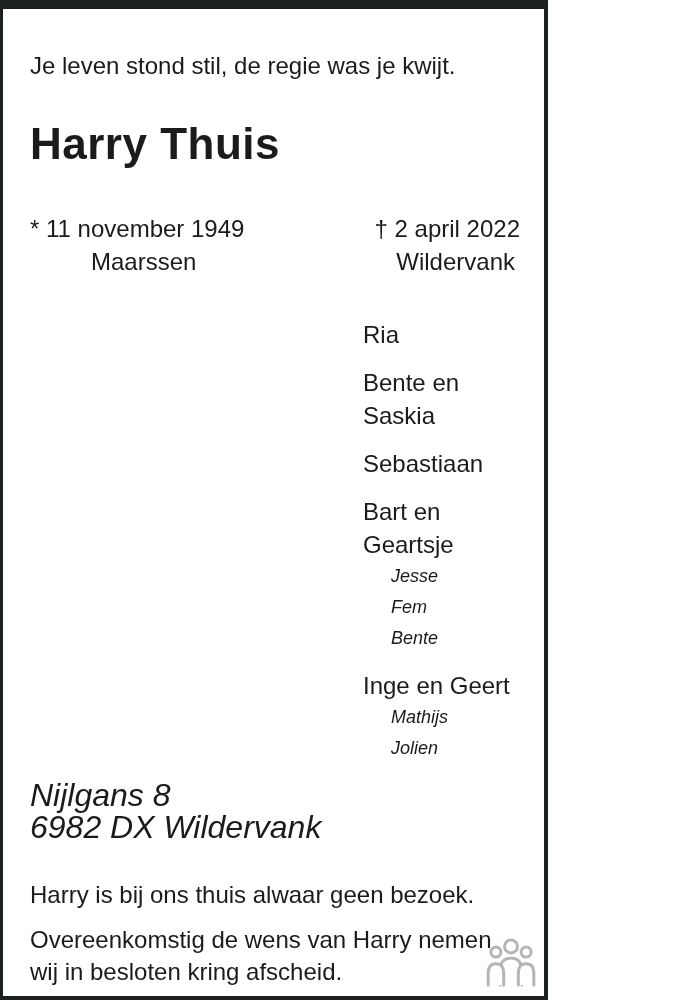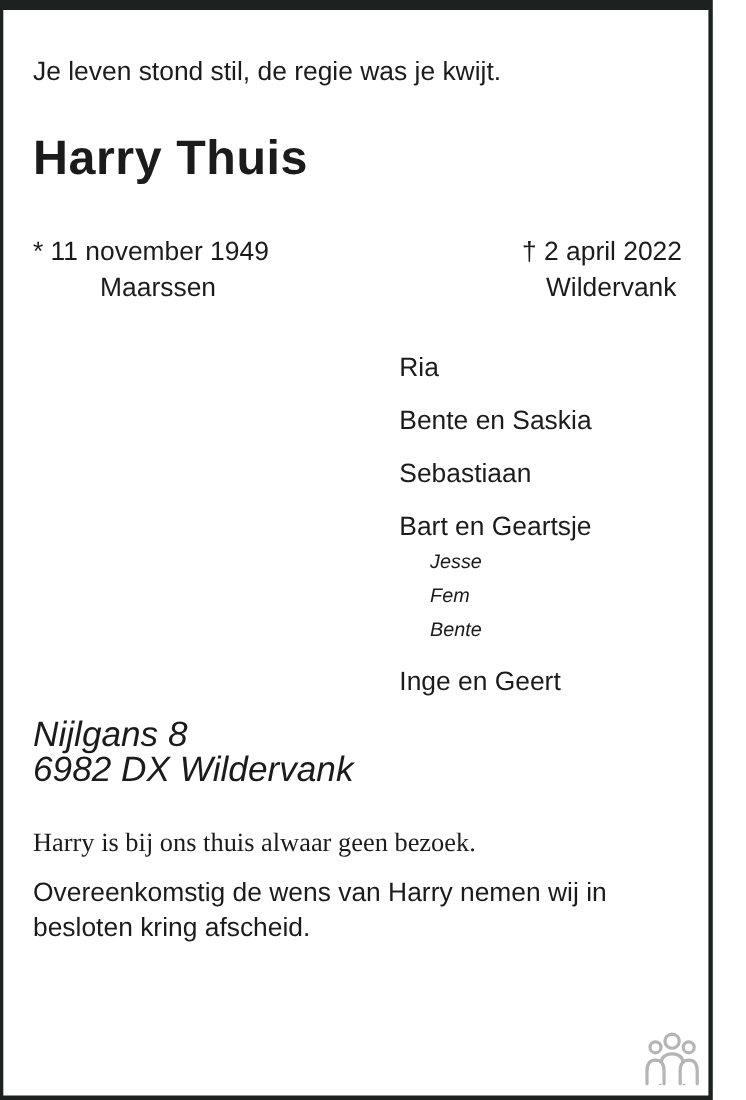--- a/index.html
+++ b/index.html
@@ -3,21 +3,21 @@
 <meta charset="utf-8">
 <title>Rouwadvertentie</title>
 <style>
   html, body {
     margin: 0;
     padding: 0;
     background: #ffffff;
   }
   .page {
     position: relative;
-    width: 648px;
+    width: 548px;
     height: 1000px;
     box-sizing: border-box;
     background: #ffffff;
     border-top: 9px solid #1d2221;
     border-left: 3px solid #1d2221;
     border-right: 4px solid #1d2221;
     border-bottom: 4px solid #1d2221;
     font-family: "Liberation Sans", "DejaVu Sans", sans-serif;
     color: #1b1b1b;
     overflow: hidden;
@@ -65,21 +65,21 @@
     font-size: 32px;
     line-height: 32px;
     font-style: italic;
   }
   .note {
     margin: 0;
     font-size: 24px;
     line-height: 32px;
     max-width: 575px;
   }
-  .note-1 { margin-top: 36px; font-family: Liberation Serif, serif; }
+  .note-1 { margin-top: 36px; }
   .note-2 { margin-top: 13px; }
   .logo {
     position: absolute;
     right: 7px;
     bottom: 9px;
     width: 52px;
     height: 50px;
   }
 </style>
 </head>
@@ -118,20 +118,24 @@
       <div class="family-item">
         <div>Bart en Geartsje</div>
         <div class="family-children">
           <div>Jesse</div>
           <div>Fem</div>
           <div>Bente</div>
         </div>
       </div>
       <div class="family-item">
         <div>Inge en Geert</div>
+        <div class="family-children">
+          <div>Mathijs</div>
+          <div>Jolien</div>
+        </div>
       </div>
     </div>
 
     <div class="address">
       <div>Nijlgans 8</div>
       <div>6982 DX Wildervank</div>
     </div>
 
     <p class="note note-1">Harry is bij ons thuis alwaar geen bezoek.</p>
     <p class="note note-2">Overeenkomstig de wens van Harry nemen wij in besloten kring afscheid.</p>

